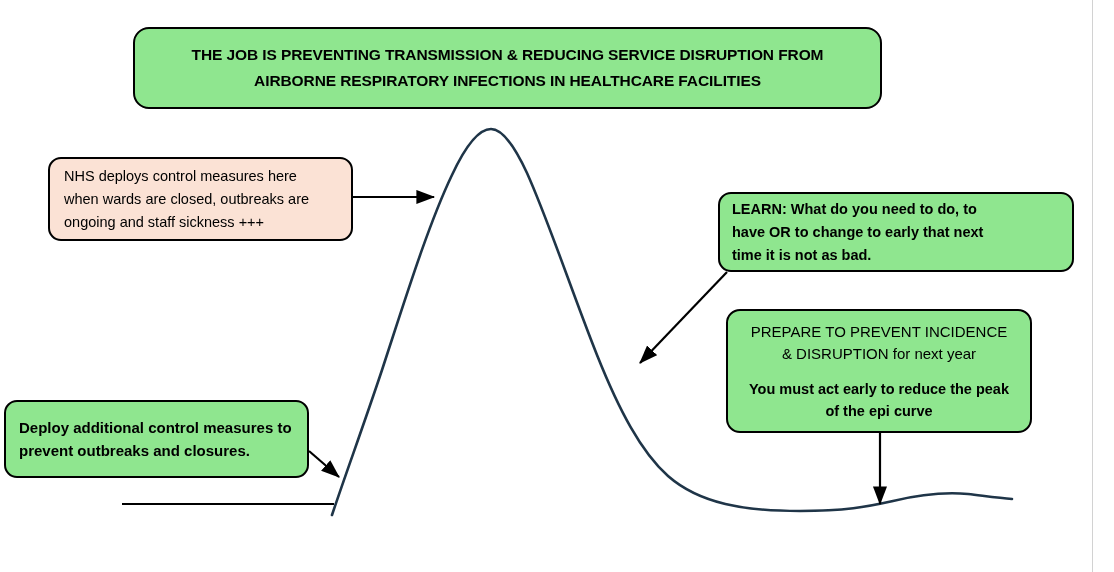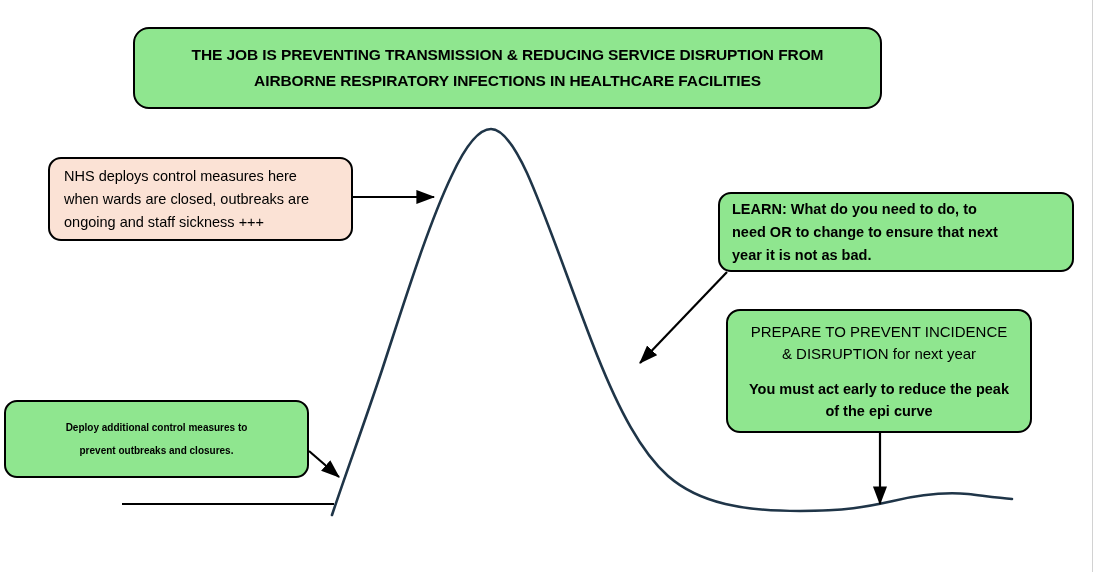--- a/index.html
+++ b/index.html
@@ -123,24 +123,24 @@
   
   #deploy-box {
     left: 4px;
     top: 400px;
     width: 305px;
     height: 78px;
     padding: 0 13px;
     border-radius: 13px;
   }
   #deploy-box p {
-    font-size: 10px;
+    font-size: 15px;
     font-weight: bold;
     line-height: 23px;
-    text-align: center;
+    text-align: left;
   }
 </style>
 </head>
 <body>
 
 <div id="canvas">
 
   <div id="right-rule"></div>
 
   <svg id="curve-layer" viewBox="0 0 1114 572" xmlns="http://www.w3.org/2000/svg">
@@ -179,22 +179,22 @@
   </div>
 
   <div class="callout pink" id="nhs-box">
     <p>NHS deploys control measures here</p>
     <p>when wards are closed, outbreaks are</p>
     <p>ongoing and staff sickness +++</p>
   </div>
 
   <div class="callout" id="learn-box">
     <p>LEARN: What do you need to do, to</p>
-    <p>need OR to change to ensure that next</p>
-    <p>year it is not as bad.</p>
+    <p>have OR to change to early that next</p>
+    <p>time it is not as bad.</p>
   </div>
 
   <div class="callout" id="prepare-box">
     <p class="head">PREPARE TO PREVENT INCIDENCE</p>
     <p class="head">&amp; DISRUPTION for next year</p>
     <div class="spacer"></div>
     <p class="body">You must act early to reduce the peak</p>
     <p class="body">of the epi curve</p>
   </div>
 

